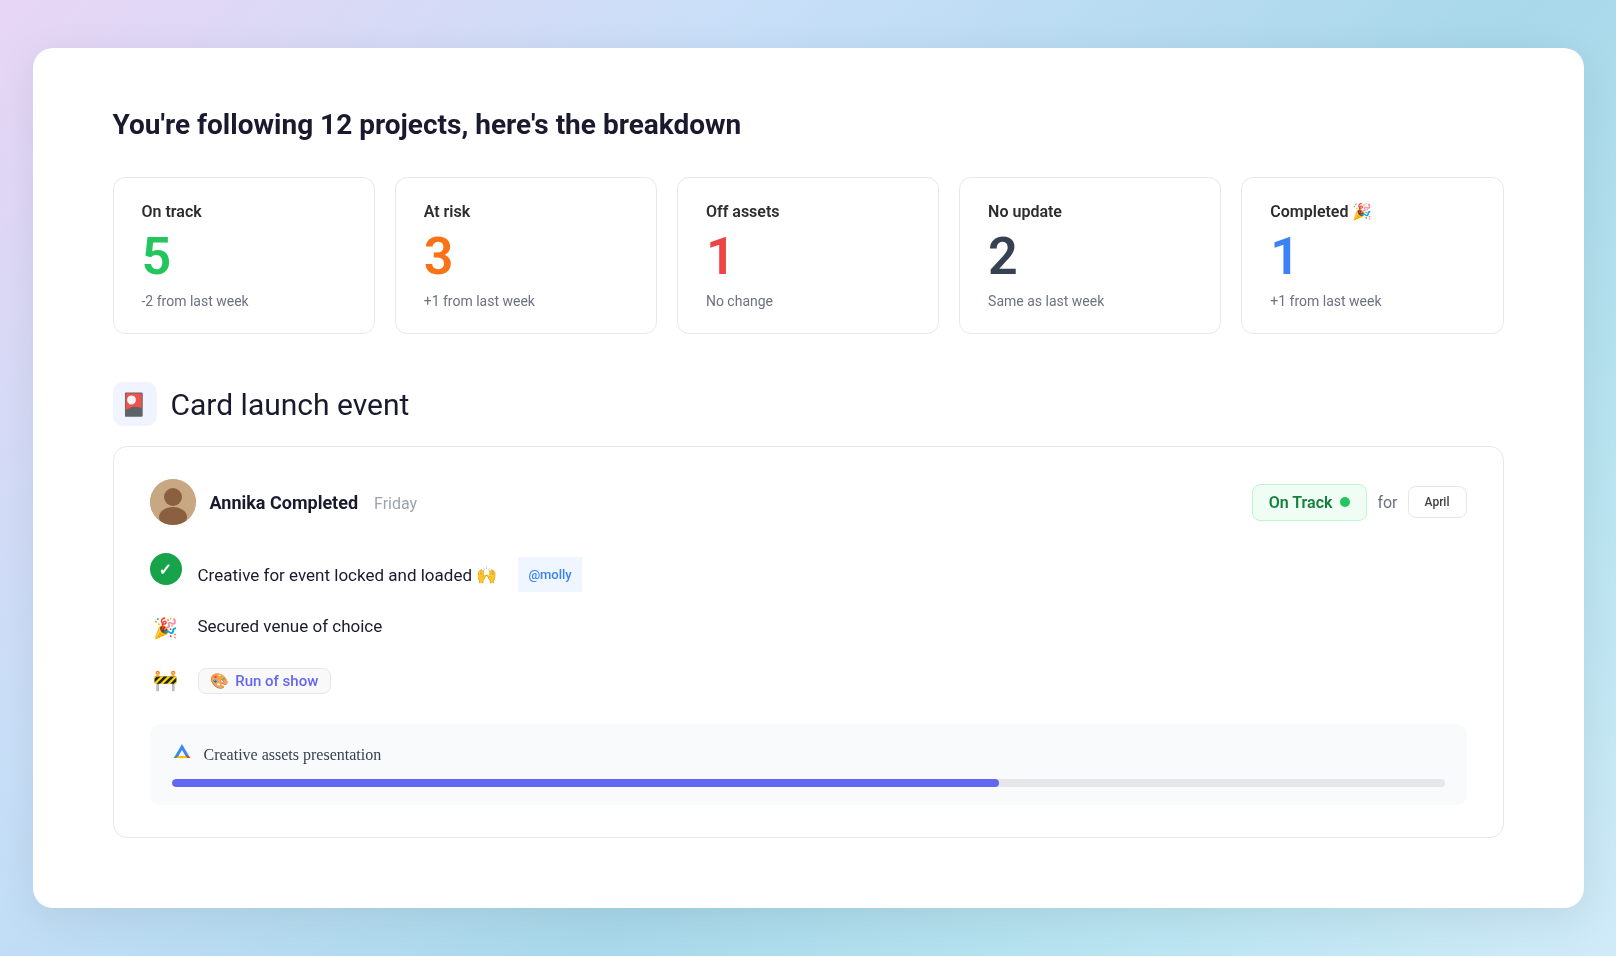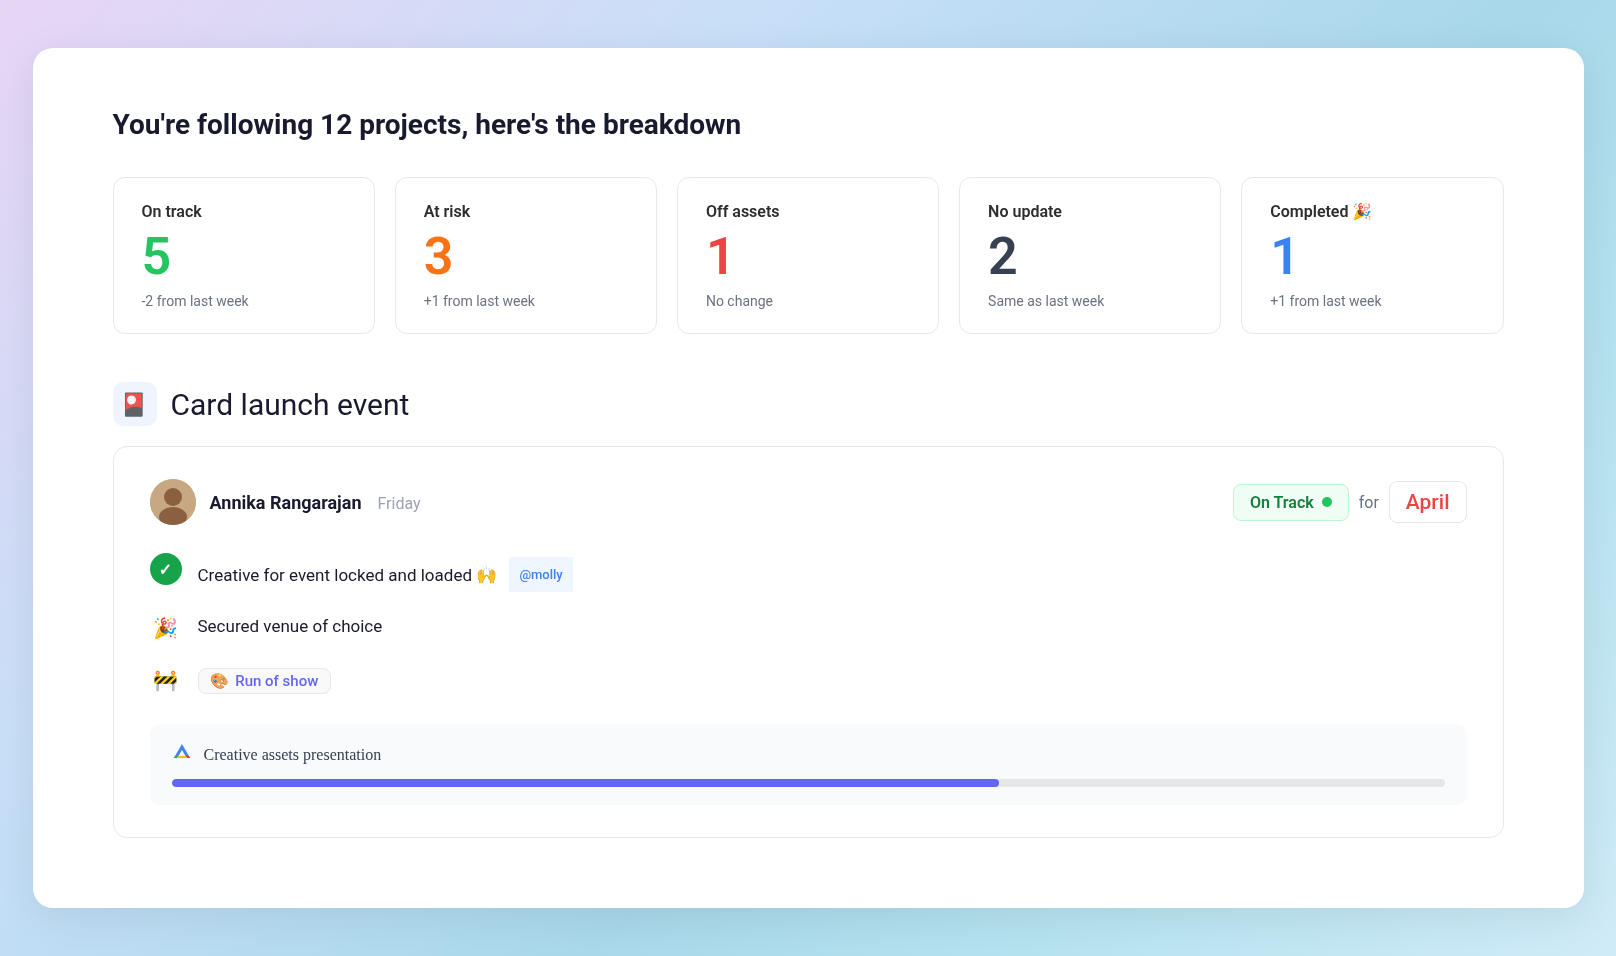--- a/index.html
+++ b/index.html
@@ -164,23 +164,23 @@
 
     .for-label {
       font-size: 16px;
       color: #6b7280;
     }
 
     .month-badge {
       border: 1.5px solid #e5e7eb;
       border-radius: 8px;
       padding: 8px 16px;
-      font-size: 21px;
+      font-size: 12px;
       font-weight: 500;
-      color: #ef4444;
+      color: #404040;
     }
 
     .update-items {
       display: flex;
       flex-direction: column;
       gap: 20px;
       margin-bottom: 28px;
     }
 
     .update-item {
@@ -211,21 +211,21 @@
       justify-content: center;
       color: white;
       font-size: 16px;
       font-weight: bold;
       flex-shrink: 0;
     }
 
     .item-text {
       display: flex;
       align-items: center;
-      gap: 12px;
+      gap: 21px;
       flex-wrap: wrap;
       padding-top: 4px;
     }
 
     .mention-tag {
       background: #eff6ff;
       border-radius: 0;
       padding: 10px 10px;
       font-size: 13px;
       color: #3b82f6;
@@ -328,21 +328,21 @@
     <div class="update-header">
       <div class="author-info">
         <div class="avatar">
           <svg width="46" height="46" viewBox="0 0 46 46" xmlns="http://www.w3.org/2000/svg">
             <circle cx="23" cy="23" r="23" fill="#c8a882"></circle>
             <circle cx="23" cy="18" r="9" fill="#8b6040"></circle>
             <ellipse cx="23" cy="38" rx="14" ry="10" fill="#8b6040"></ellipse>
           </svg>
         </div>
         <div>
-          <span class="author-name">Annika Rangarajan</span>
+          <span class="author-name">Annika Completed</span>
           <span class="author-date">Friday</span>
         </div>
       </div>
       <div class="status-group">
         <div class="status-badge">
           <span>On Track</span>
           <span class="status-dot"></span>
         </div>
         <span class="for-label">for</span>
         <span class="month-badge">April</span>

